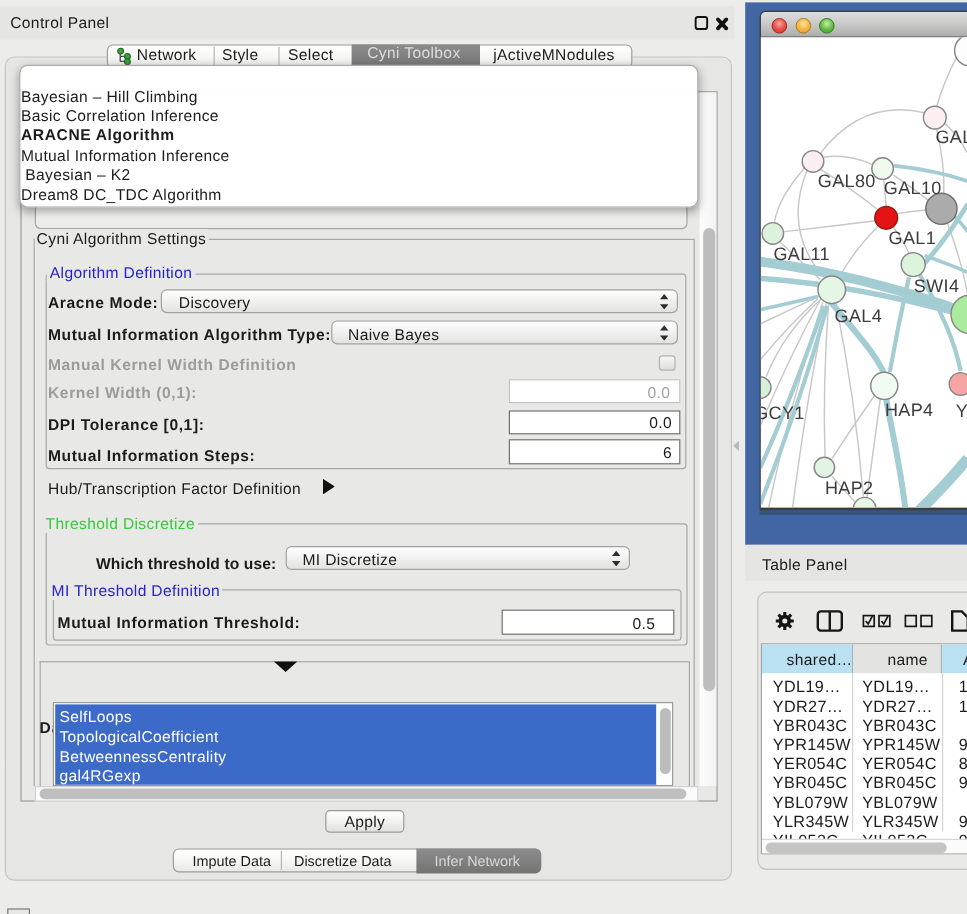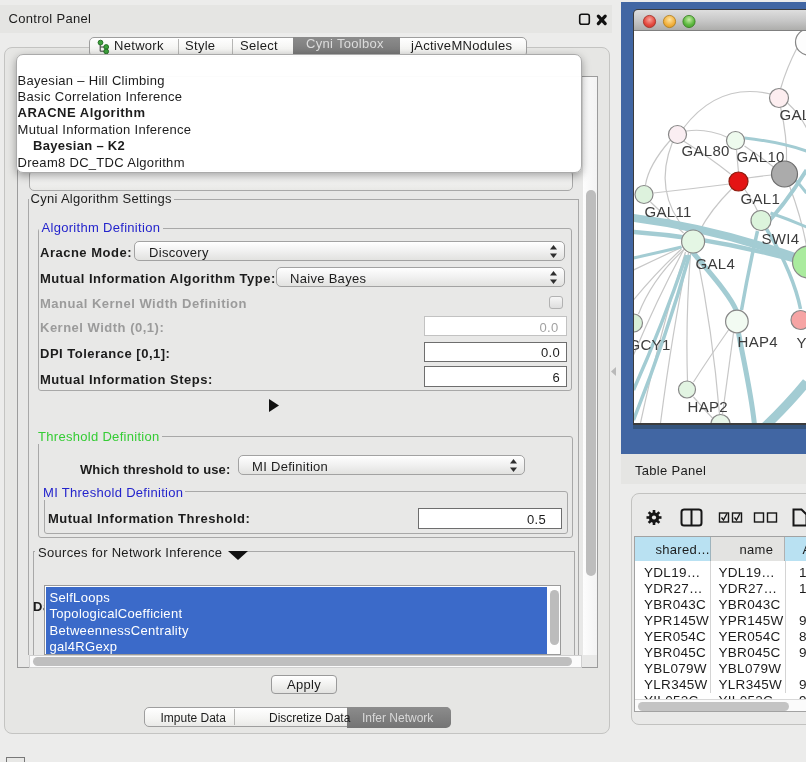--- a/index.html
+++ b/index.html
@@ -106,77 +106,77 @@
 
   <div class="abs bold gray" style="left:40px;top:319.5px;">Kernel Width (0,1):</div>
   <div class="fielddis" style="left:424px;top:316px;width:142.5px;height:20px;">0.0</div>
 
   <div class="abs bold" style="left:40px;top:345.5px;">DPI Tolerance [0,1]:</div>
   <div class="field" style="left:424px;top:341.5px;width:142.5px;height:20.5px;">0.0</div>
 
   <div class="abs bold" style="left:40px;top:371.5px;">Mutual Information Steps:</div>
   <div class="field" style="left:424px;top:366px;width:142.5px;height:20.5px;">6</div>
 
+  <div class="abs" style="left:40px;top:399.5px;">Hub/Transcription Factor Definition</div>
   <div class="abs" style="left:269px;top:399px;width:10px;height:13px;background:#111;clip-path:polygon(0 0,100% 50%,0 100%);"></div>
 
   <div class="abs" style="left:38px;top:436px;width:535px;height:102px;border:1px solid #a8a8a8;border-radius:3px;box-sizing:border-box;"></div>
-  <div class="abs" style="left:36px;top:428.5px;background:#e8e8e7;padding:0 2px;color:#35cc35;">Threshold Definition</div>
+  <div class="abs" style="left:36px;top:428.5px;background:#e8e8e7;padding:0 2px;color:#35cc35;">Threshold Discretize</div>
 
   <div class="abs bold" style="left:80px;top:461.5px;letter-spacing:0.1px;">Which threshold to use:</div>
   <div class="combo" style="left:238px;top:455px;width:287px;height:20px;">
-    <span class="ctext" style="left:13px;">MI Definition</span>
+    <span class="ctext" style="left:13px;">MI Discretize</span>
     <svg class="stepper" viewBox="0 0 7 13">
         <path d="M3.5 0 L7 4.4 H0 Z" fill="#2e2e2e"></path>
         <path d="M3.5 13 L7 8.6 H0 Z" fill="#2e2e2e"></path>
       </svg>
   </div>
 
   <div class="abs" style="left:44px;top:491px;width:524px;height:43px;border:1px solid #a8a8a8;border-radius:3px;box-sizing:border-box;"></div>
   <div class="abs" style="left:41px;top:484.5px;background:#e8e8e7;padding:0 2px;color:#2424cc;">MI Threshold Definition</div>
   <div class="abs bold" style="left:48px;top:511px;">Mutual Information Threshold:</div>
   <div class="field" style="left:418px;top:508px;width:144px;height:20.5px;border-width:1px;padding-right:15px;">0.5</div>
 
   <div class="abs groupline" style="left:33px;top:551px;width:1px;height:104px;"></div>
   <div class="abs groupline" style="left:573.5px;top:551px;width:1px;height:104px;"></div>
   <div class="abs groupline" style="left:33px;top:551px;width:541px;height:1px;"></div>
-  <div class="abs" style="left:35px;top:545px;background:#e8e8e7;padding:0 3px;">Sources for Network Inference&nbsp;&nbsp;</div>
   <div class="abs" style="left:228px;top:551px;width:20px;height:9px;background:#111;clip-path:polygon(0 0,100% 0,50% 100%);"></div>
   <div class="abs bold" style="left:33px;top:599px;">Data Attributes</div>
 
   <div class="abs" style="left:44px;top:585px;width:517px;height:70px;background:#fff;border:1px solid #9a9a9a;box-sizing:border-box;overflow:hidden;">
     <div style="position:absolute;left:1px;top:1px;width:501px;height:68px;background:#3b6ac9;color:#fff;">
       <div style="position:absolute;left:3.5px;top:3px;">SelfLoops</div>
       <div style="position:absolute;left:3.5px;top:19.3px;text-align:right;">TopologicalCoefficient</div>
       <div style="position:absolute;left:3.5px;top:35.6px;">BetweennessCentrality</div>
       <div style="position:absolute;left:3.5px;top:51.9px;">gal4RGexp</div>
     </div>
     <div style="position:absolute;left:502px;top:1px;width:14px;height:68px;background:#fdfdfd;"></div>
     <div style="position:absolute;left:505px;top:4px;width:9px;height:55px;background:#bcbcbc;border-radius:4.5px;"></div>
   </div>
 
   <div class="abs" style="left:16px;top:53.5px;width:566px;height:119.5px;background:rgba(255,255,255,0.97);
        border:1px solid #aaaaaa;border-radius:7px;box-shadow:0 3px 8px rgba(0,0,0,0.35);box-sizing:border-box;"></div>
   <div class="abs" style="left:17.5px;top:72.5px;">Bayesian – Hill Climbing</div>
   <div class="abs" style="left:17.5px;top:88.9px;">Basic Correlation Inference</div>
   <div class="abs bold" style="left:17.5px;top:105.3px;">ARACNE Algorithm</div>
   <div class="abs" style="left:17.5px;top:121.7px;">Mutual Information Inference</div>
-  <div class="abs" style="left:33px;top:138.1px;font-weight:bold;">Bayesian – K2</div>
+  <div class="abs" style="left:21px;top:138.1px;">Bayesian – K2</div>
   <div class="abs" style="left:17.5px;top:154.5px;">Dream8 DC_TDC Algorithm</div>
 
   <div class="abs" style="left:271px;top:675px;width:66px;height:19px;border:1px solid #9a9a9a;
       border-radius:4px;background:linear-gradient(#ffffff,#f0f0ee 55%,#e2e2e0);box-sizing:border-box;
       text-align:center;padding-top:1px;">Apply</div>
 
   <div class="abs" style="left:144px;top:707px;width:307px;height:20px;border:1px solid #9e9e9e;
       border-radius:5px;background:linear-gradient(#ffffff,#f4f4f2 60%,#e9e9e7);box-sizing:border-box;">
     <div class="sep" style="left:89px;"></div>
   </div>
   <div class="abs" style="left:347px;top:706.5px;width:104px;height:21px;background:linear-gradient(#8c8c8c,#747474);border-radius:0 5px 5px 0;"></div>
   <div class="abs" style="left:160.5px;top:710.5px;font-size:12px;letter-spacing:0;">Impute Data</div>
-  <div class="abs" style="left:245px;top:710.5px;font-size:12px;letter-spacing:0;margin-left:24px;">Discretize Data</div>
+  <div class="abs" style="left:245px;top:710.5px;font-size:12px;letter-spacing:0;">Discretize Data</div>
   <div class="abs" style="left:362px;top:710.5px;color:#d8d8d8;font-size:12px;letter-spacing:0;">Infer Network</div>
 
   <div class="abs" style="left:5.5px;top:757px;width:19px;height:10px;background:#e8e8e6;border:1.5px solid #787878;box-sizing:border-box;"></div>
 
   <div class="abs" style="left:611px;top:367px;width:5px;height:9px;background:#b9b9b9;clip-path:polygon(100% 0,0 50%,100% 100%);"></div>
 
   <div class="abs" style="left:621px;top:2px;width:185px;height:452px;background:#4166a3;"></div>
 
   <div class="abs" style="left:632.5px;top:8.5px;width:173.5px;height:416px;background:#3c3c3c;border-radius:5px 0 0 0;"></div>
   <div class="abs" style="left:633.5px;top:9.5px;width:172.5px;height:21.5px;border-radius:4px 0 0 0;

